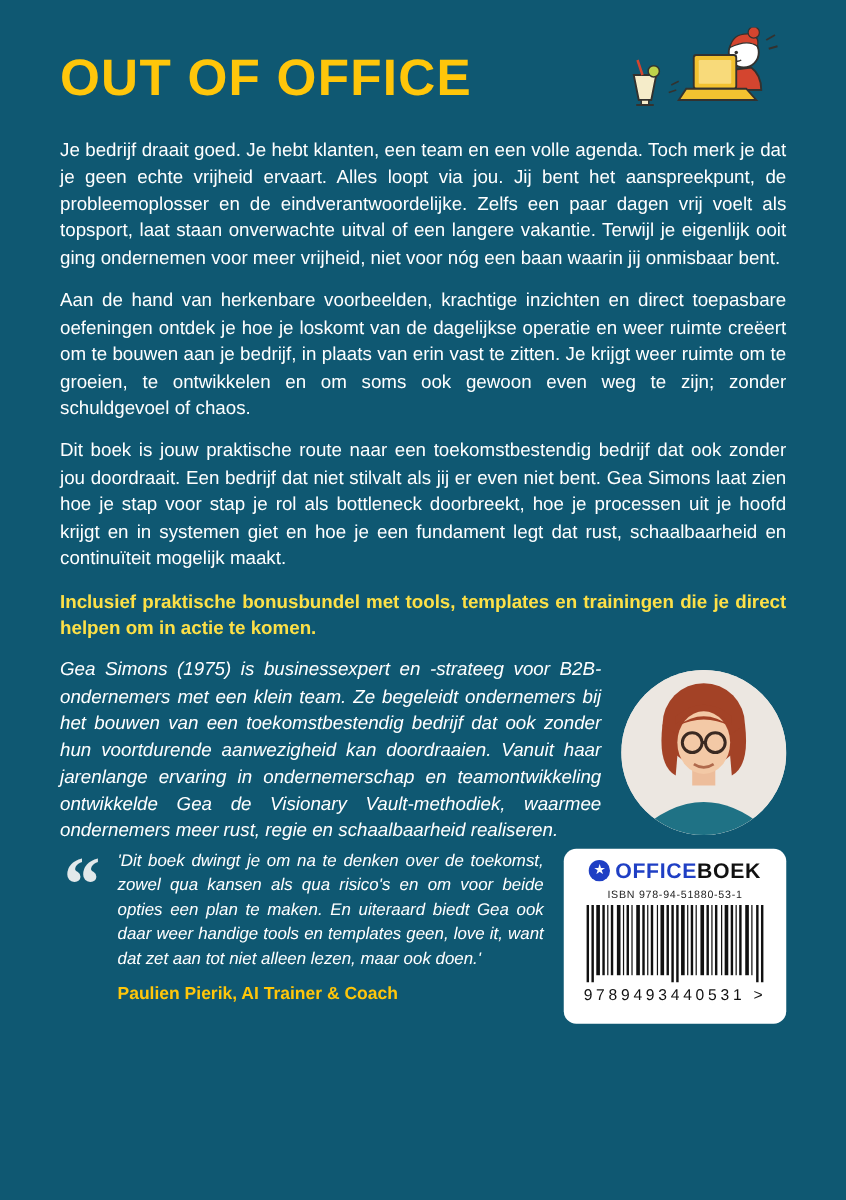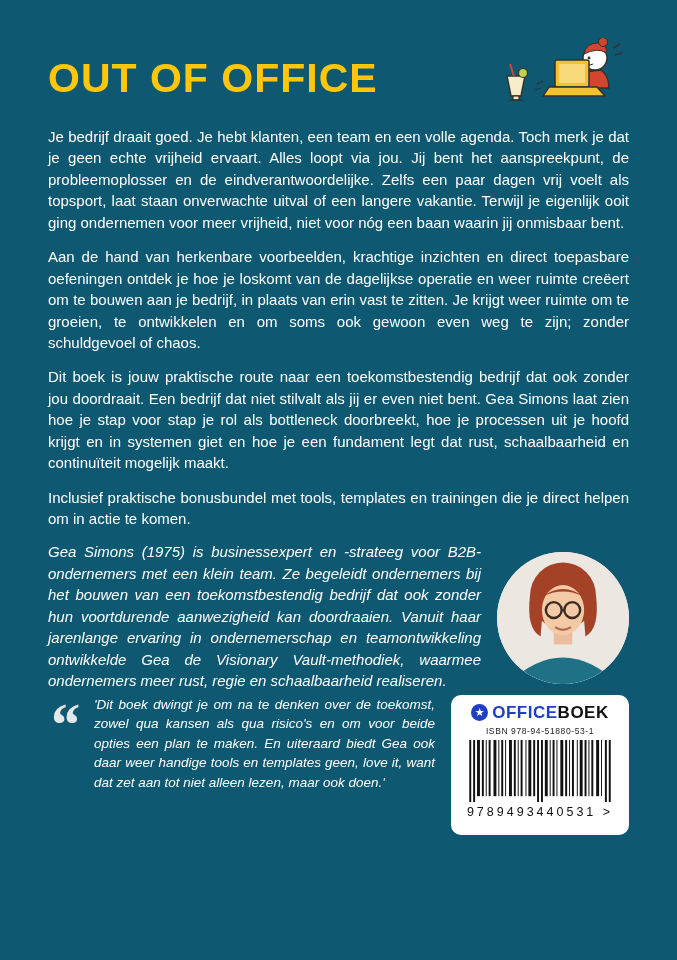--- a/index.html
+++ b/index.html
@@ -5,21 +5,21 @@
   html,body{margin:0;padding:0;}
   body{
     width:677px;height:960px;
     font-family:"Liberation Sans",sans-serif;
     background:#0f5872;
     overflow:hidden;
     position:relative;
   }
   .page{
     position:absolute;inset:0;
-    padding:40px 48px 0 48px;
+    padding:24px 48px 0 48px;
     box-sizing:border-box;
     color:#ffffff;
     border-radius:12px;
   }
   .header{
     display:flex;justify-content:space-between;align-items:center;
     height:76px;margin-bottom:10px;
   }
   .title{
     margin:0;
@@ -32,22 +32,22 @@
   p.body{
     margin:0 0 13px 0;
     font-size:15px;
     line-height:1.43;
     text-align:justify;
   }
   p.bonus{
     margin:2px 0 12px 0;
     font-size:15px;
     line-height:1.43;
-    font-weight:normal;
-    color:#ffffff;
+    font-weight:bold;
+    color:#fde047;
     text-align:justify;
   }
   .bio-row{
     display:flex;align-items:center;gap:16px;margin-bottom:3px;
   }
   .bio{
     margin:0;flex:1;
     font-size:15px;line-height:1.43;
     font-style:italic;
     text-align:justify;
@@ -179,20 +179,21 @@
         <path d="M44,57 Q50,61 56,57" fill="none" stroke="#b06a4c" stroke-width="1.6"></path>
       </svg>
     </div>
   </div>
 
   <div class="bottom-row">
     <div class="quote-block">
       <div class="quote-mark">“</div>
       <div>
         <p class="quote-text">'Dit boek dwingt je om na te denken over de toekomst, zowel qua kansen als qua risico's en om voor beide opties een plan te maken. En uiteraard biedt Gea ook daar weer handige tools en templates geen, love it, want dat zet aan tot niet alleen lezen, maar ook doen.'</p>
+        <p class="quote-attr">Paulien Pierik, AI Trainer &amp; Coach</p>
       </div>
     </div>
 
     <div class="barcode-box">
       <div class="logo-row">
         <span class="logo-icon">★</span>
         <span><span class="logo-expert">OFFICE</span><span class="logo-boek">BOEK</span></span>
       </div>
       <div class="isbn">ISBN 978-94-51880-53-1</div>
       <svg class="bars" width="150" height="62" viewBox="0 0 146 64">

